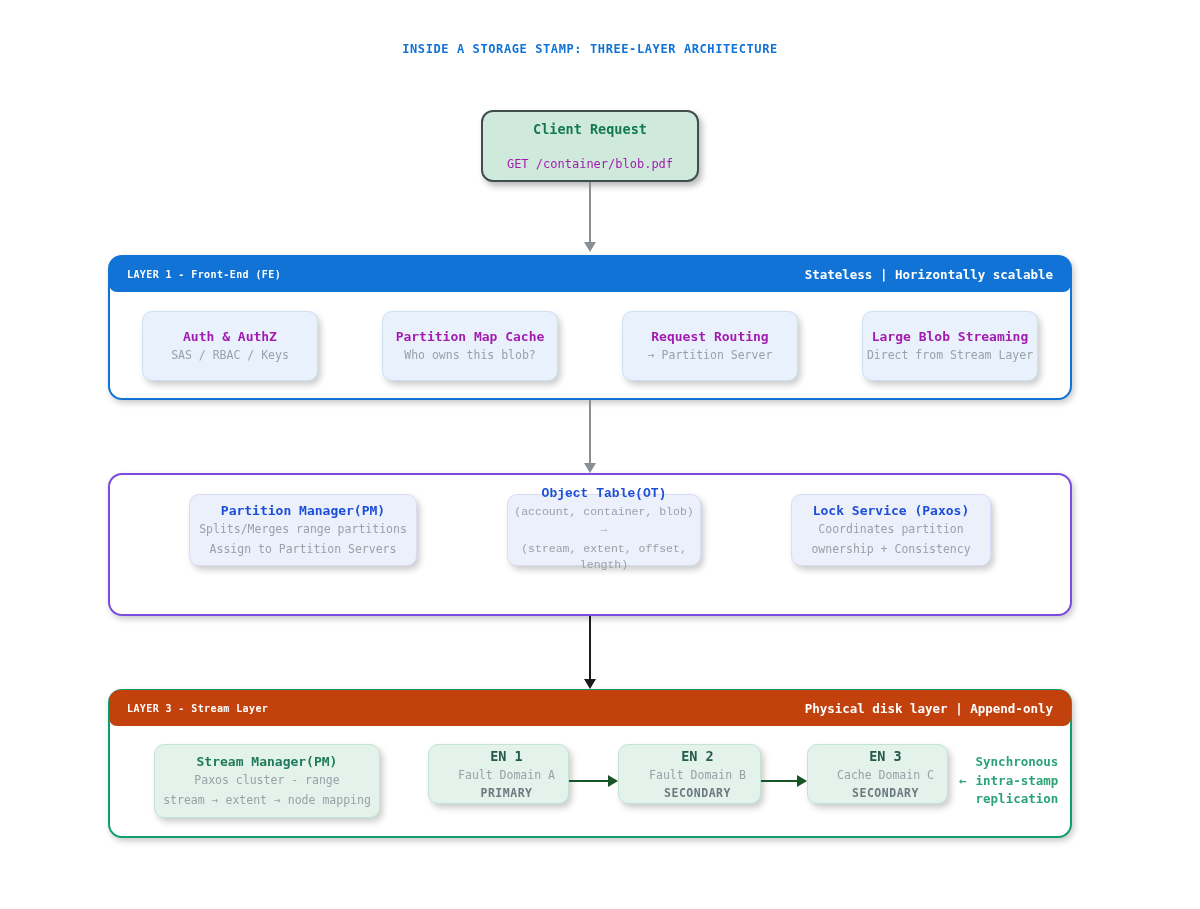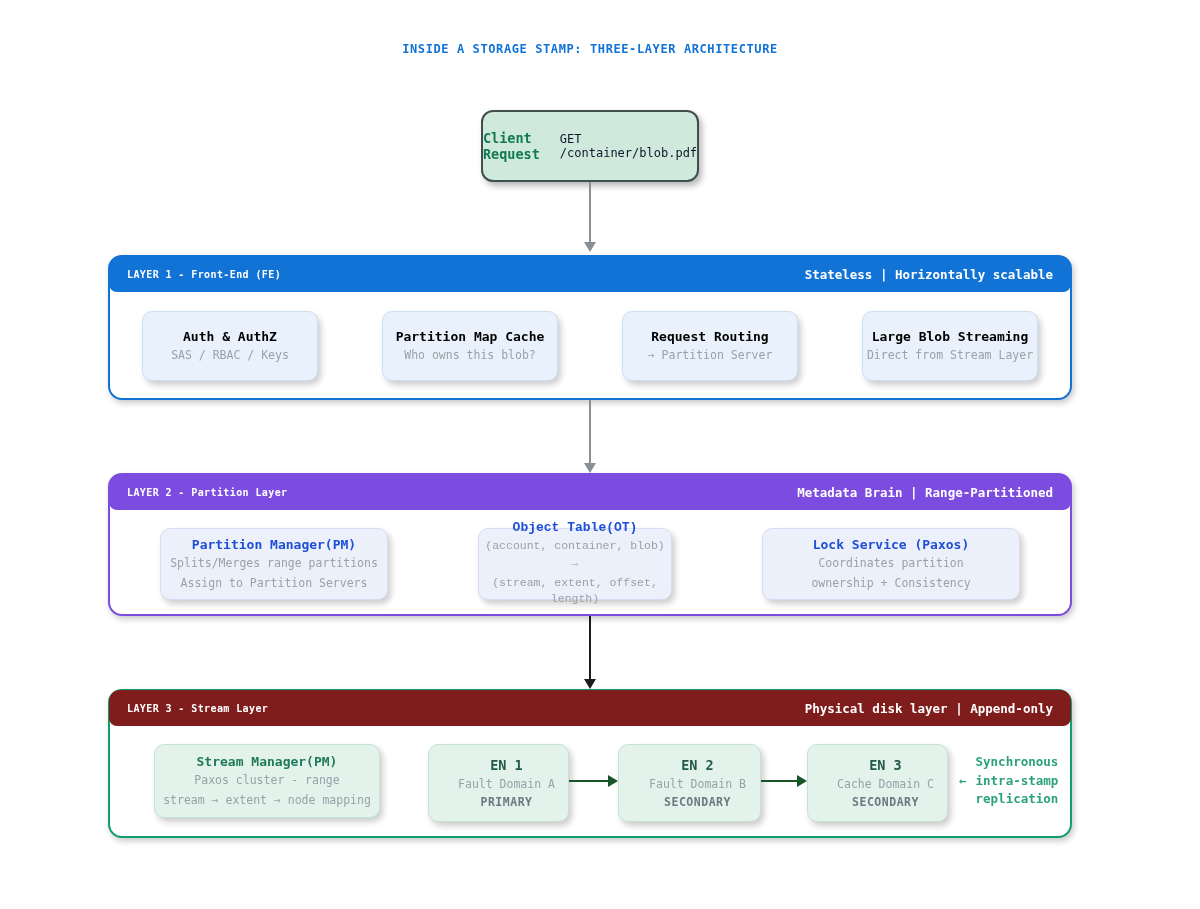--- a/index.html
+++ b/index.html
@@ -15,25 +15,25 @@
     position: absolute; top: 42px; left: 0; width: 100%;
     text-align: center; color: #1273d6; font-weight: 700;
     font-size: 12px; letter-spacing: 0.6px;
   }
 
   
   .client-box {
     position: absolute; top: 110px; left: 50%; transform: translateX(-50%);
     width: 218px; height: 72px;
     background: #cfe9dc; border: 2px solid #3e4f4e; border-radius: 12px;
-    display: flex; flex-direction: row; align-items: center; justify-content: center; gap: 20px;
+    display: flex; flex-direction: column; align-items: center; justify-content: center; gap: 20px;
     box-shadow: 3px 4px 6px rgba(0,0,0,0.28);
   }
   .client-title { color: #137a4e; font-weight: 700; font-size: 13.5px; }
-  .client-sub { color: #0f172a; font-size: 12px; }
+  .client-sub { color: #a21caf; font-size: 12px; }
 
   
   .v-arrow {
     position: absolute; left: 50%; transform: translateX(-50%);
     display: flex; flex-direction: column; align-items: center;
   }
   .v-arrow .shaft { width: 2px; flex: 1; }
   .v-arrow .head {
     width: 0; height: 0;
     border-left: 6px solid transparent; border-right: 6px solid transparent;
@@ -59,46 +59,46 @@
     border-radius: 11px 11px 8px 8px; color: #ffffff;
   }
   .layer-name { font-weight: 700; font-size: 10px; letter-spacing: 0.4px; }
   .layer-tagline { font-weight: 600; font-size: 12.5px; }
 
   .layer1 { top: 255px; height: 145px; border: 2px solid #1273d6; }
   .layer1 .layer-header { background: #1273d6; }
   .layer2 { top: 473px; height: 143px; border: 2px solid #7c4be0; }
   .layer2 .layer-header { background: #7c4be0; }
   .layer3 { top: 689px; height: 149px; border: 2px solid #119e6e; }
-  .layer3 .layer-header { background: #7f1d1d; }
+  .layer3 .layer-header { background: #c2410c; }
 
   
   .card {
     border-radius: 10px; text-align: center;
     display: flex; flex-direction: column; justify-content: center; gap: 3px;
     box-shadow: 3px 4px 6px rgba(0,0,0,0.20);
   }
   .card-title { font-weight: 700; font-size: 13px; }
   .card-line { font-size: 11.5px; color: #98a2a8; line-height: 1.45; }
 
   .layer1-body { display: flex; justify-content: center; gap: 64px; padding-top: 20px; }
   .fe-card { width: 176px; height: 70px; background: #e9f2fc; border: 1px solid #cddff2; }
-  .fe-card .card-title { color: #000000; }
+  .fe-card .card-title { color: #a21caf; }
 
   .layer2-body { display: flex; justify-content: center; gap: 90px; padding-top: 19px; }
   .pt-card { height: 72px; background: #ecf0fb; border: 1px solid #d8dcf4; }
   .pt-card .card-title { color: #1d4ed8; }
   .pt-card-0 { width: 228px; }
   .pt-card-1 { width: 194px; font-family: Liberation Mono, monospace; }
-  .pt-card-2 { width: 258px; justify-content: center; }
+  .pt-card-2 { width: 200px; justify-content: center; }
 
   .layer3-body { display: flex; align-items: flex-start; padding: 19px 0 0 44px; }
   .sm-card { width: 226px; height: 74px; background: #e3f2ea; border: 1px solid #c4e3d3; }
   .sm-card .card-title { color: #1e7a5a; }
-  .en-card { height: 78px; background: #e3f2ea; border: 1px solid #c4e3d3; padding-left: 16px; }
+  .en-card { height: 60px; background: #e3f2ea; border: 1px solid #c4e3d3; padding-left: 16px; }
   .en-card .card-title { color: #235a49; font-size: 13.5px; }
   .en-role { font-size: 11.5px; font-weight: 700; color: #6b7a80; letter-spacing: 0.5px; }
   .en-1 { width: 141px; margin-left: 48px; }
   .en-2 { width: 143px; }
   .en-3 { width: 141px; }
 
   .h-arrow { height: 74px; display: flex; align-items: center; }
   .h-arrow .shaft { height: 2.5px; flex: 1; background: #175427; }
   .h-arrow .head {
     width: 0; height: 0;
@@ -157,24 +157,20 @@
       </div>
     </div>
   </div>
 
   <div class="v-arrow arrow-gray v2">
     <div class="shaft"></div>
     <div class="head"></div>
   </div>
 
   <div class="layer layer2">
-    <div class="layer-header">
-      <span class="layer-name">LAYER 2 - Partition Layer</span>
-      <span class="layer-tagline">Metadata Brain | Range-Partitioned</span>
-    </div>
     <div class="layer2-body">
       <div class="card pt-card pt-card-0">
         <div class="card-title">Partition Manager(PM)</div>
         <div class="card-line">Splits/Merges range partitions</div>
         <div class="card-line">Assign to Partition Servers</div>
       </div>
       <div class="card pt-card pt-card-1">
         <div class="card-title">Object Table(OT)</div>
         <div class="card-line">(account, container, blob) →</div>
         <div class="card-line">(stream, extent, offset, length)</div>

